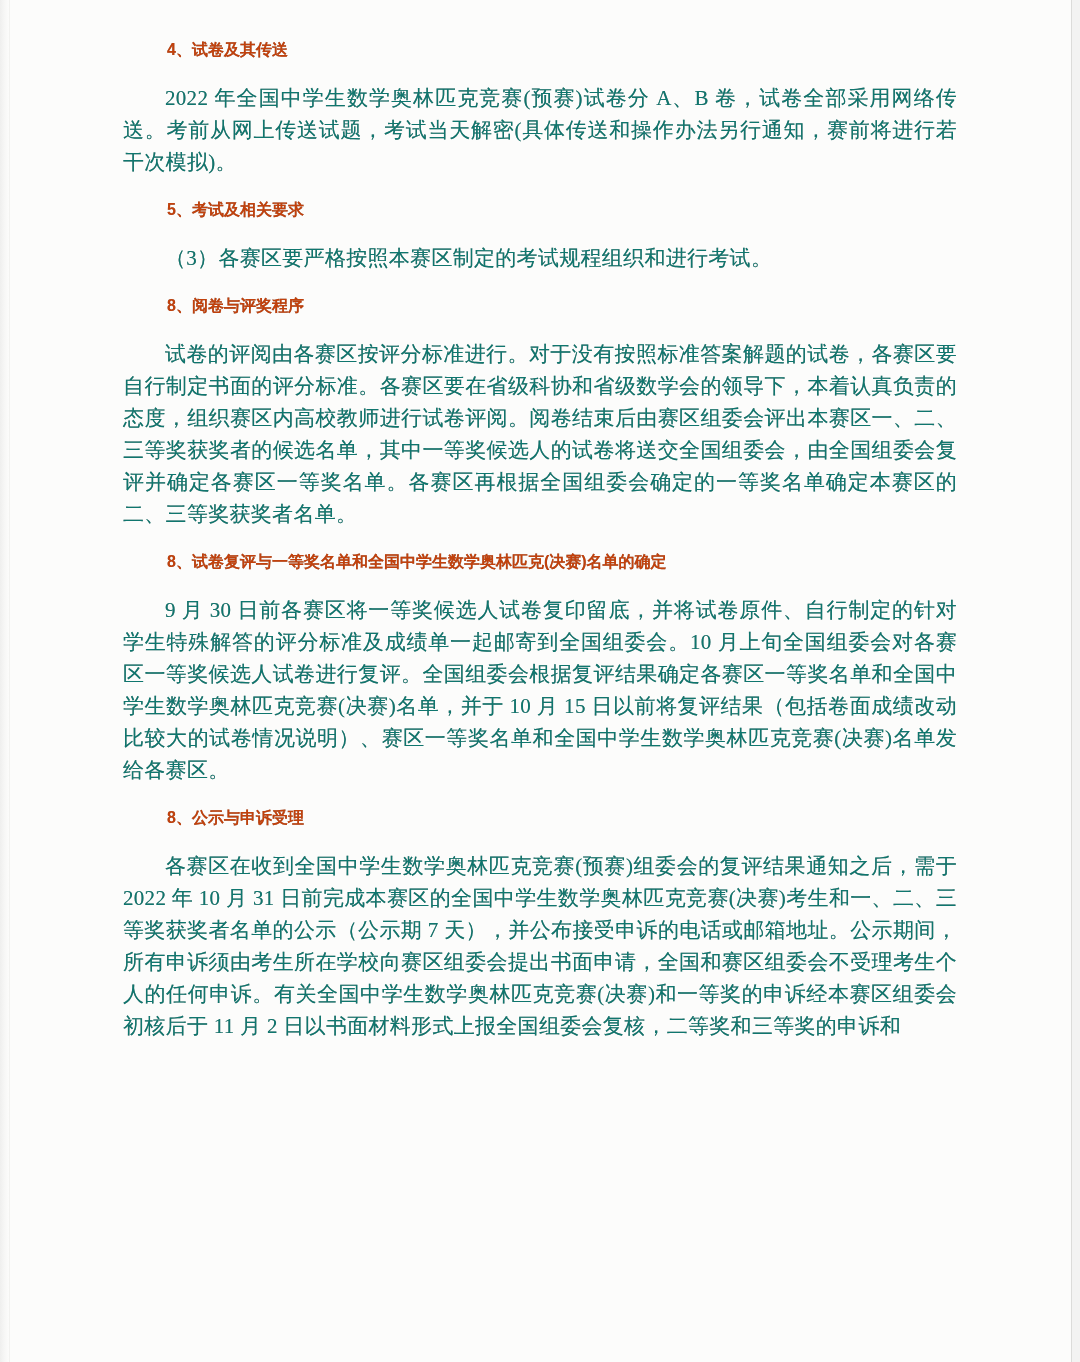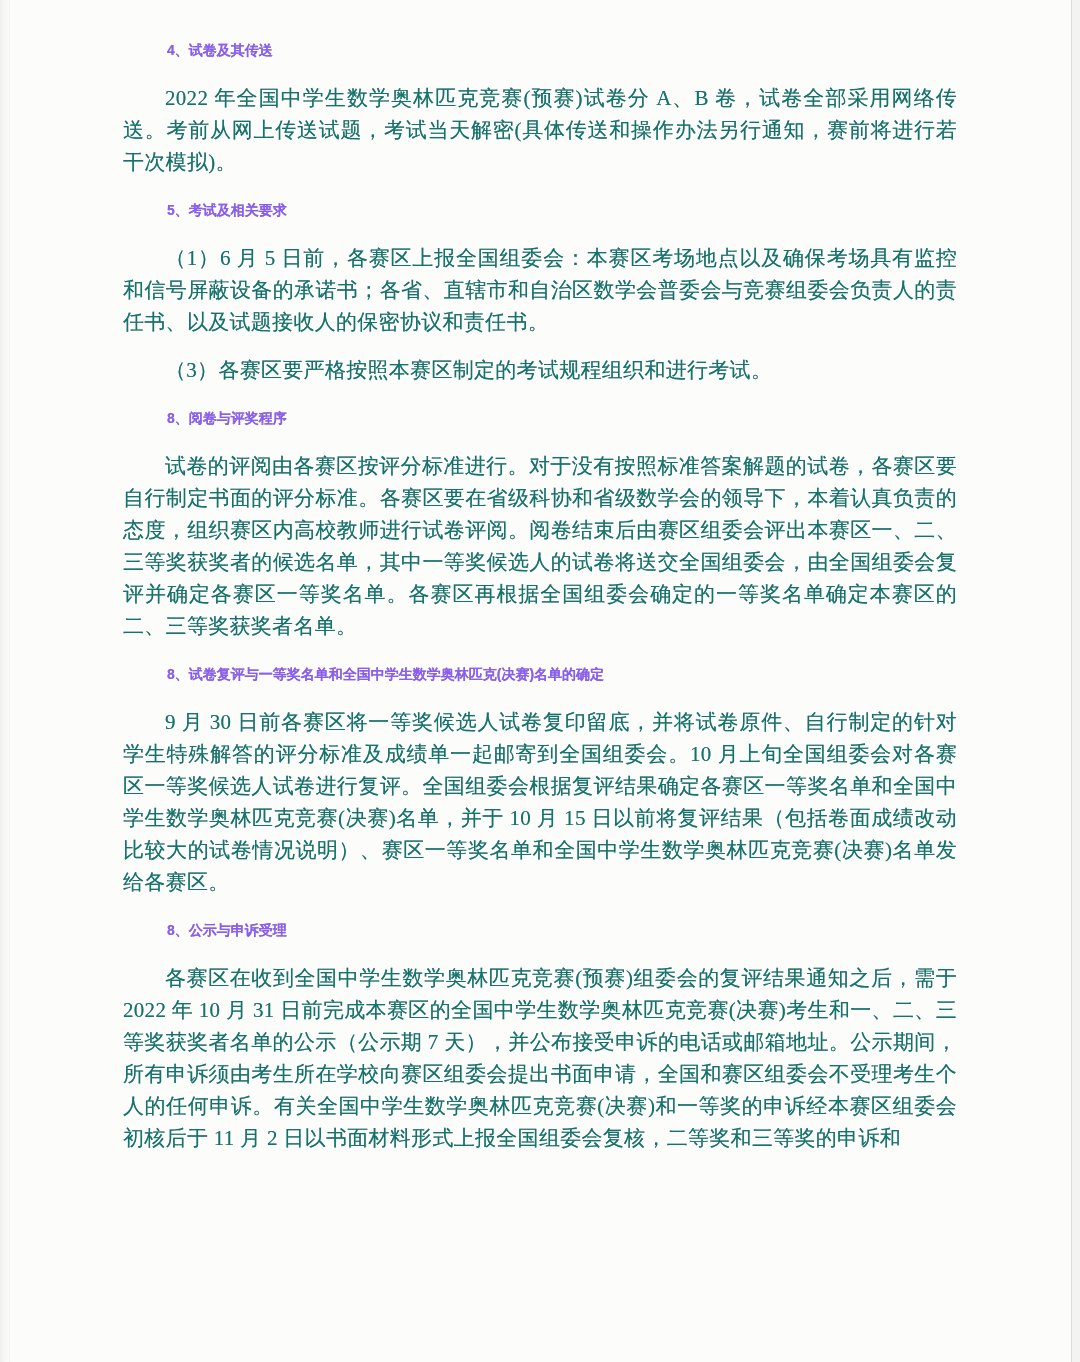--- a/index.html
+++ b/index.html
@@ -37,23 +37,23 @@
     width: 100%;
     height: 100%;
     padding: 18px 123px 0 123px;
     overflow: hidden;
   }
   .section-heading {
     margin: 16px 0;
     padding: 0 0 0 44px;
     font-family: "Liberation Sans", "DejaVu Sans", sans-serif;
     font-weight: bold;
-    font-size: 14px;
+    font-size: 16px;
     line-height: 32px;
-    color: #8b5cf6;
+    color: #c2410c;
     text-shadow: 0 0 0.5px rgba(30,30,30,0.45);
     white-space: nowrap;
   }
   .paragraph {
     margin: 16px 0;
     font-family: "Liberation Serif", "DejaVu Serif", serif;
     font-size: 21px;
     line-height: 32px;
     color: #0f766e;
     text-align: justify;
@@ -72,21 +72,20 @@
   <section class="section">
     <h2 class="section-heading">4、试卷及其传送</h2>
     <div class="section-body">
           <p class="paragraph">2022 年全国中学生数学奥林匹克竞赛(预赛)试卷分 A、B 卷，试卷全部采用网络传送。考前从网上传送试题，考试当天解密(具体传送和操作办法另行通知，赛前将进行若干次模拟)。</p>
         </div>
   </section>
 
   <section class="section">
     <h2 class="section-heading">5、考试及相关要求</h2>
     <div class="section-body">
-          <p class="paragraph">（1）6 月 5 日前，各赛区上报全国组委会：本赛区考场地点以及确保考场具有监控和信号屏蔽设备的承诺书；各省、直辖市和自治区数学会普委会与竞赛组委会负责人的责任书、以及试题接收人的保密协议和责任书。</p>
           <p class="paragraph">（3）各赛区要严格按照本赛区制定的考试规程组织和进行考试。</p>
         </div>
   </section>
 
   <section class="section">
     <h2 class="section-heading">8、阅卷与评奖程序</h2>
     <div class="section-body">
           <p class="paragraph">试卷的评阅由各赛区按评分标准进行。对于没有按照标准答案解题的试卷，各赛区要自行制定书面的评分标准。各赛区要在省级科协和省级数学会的领导下，本着认真负责的态度，组织赛区内高校教师进行试卷评阅。阅卷结束后由赛区组委会评出本赛区一、二、三等奖获奖者的候选名单，其中一等奖候选人的试卷将送交全国组委会，由全国组委会复评并确定各赛区一等奖名单。各赛区再根据全国组委会确定的一等奖名单确定本赛区的二、三等奖获奖者名单。</p>
         </div>
   </section>

